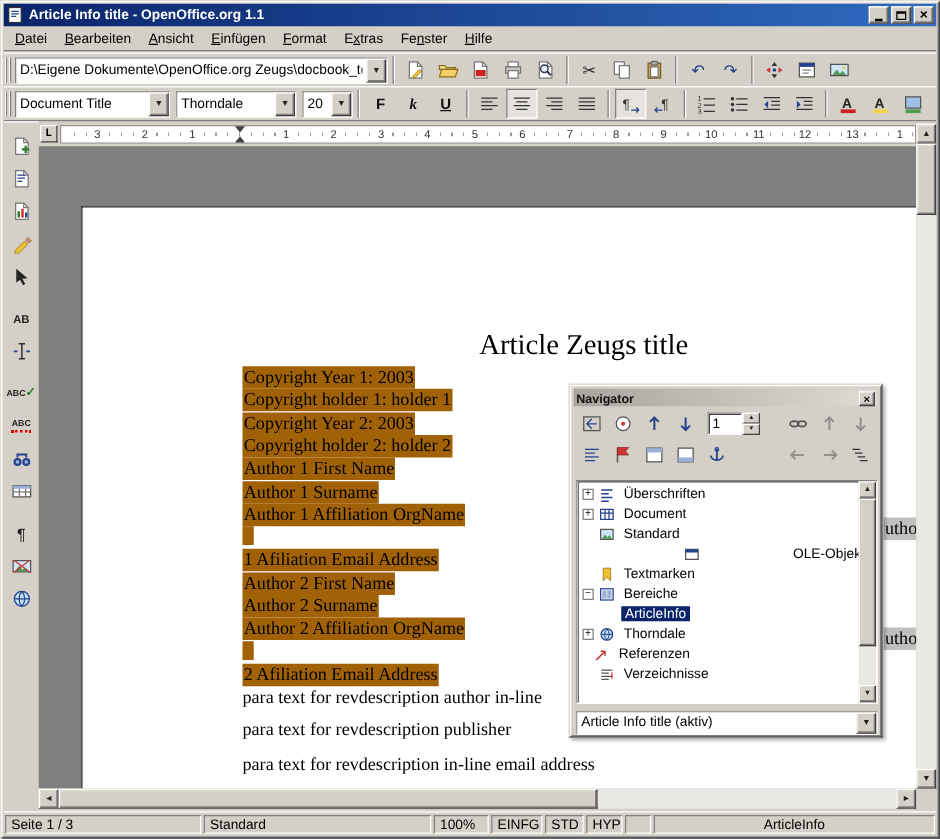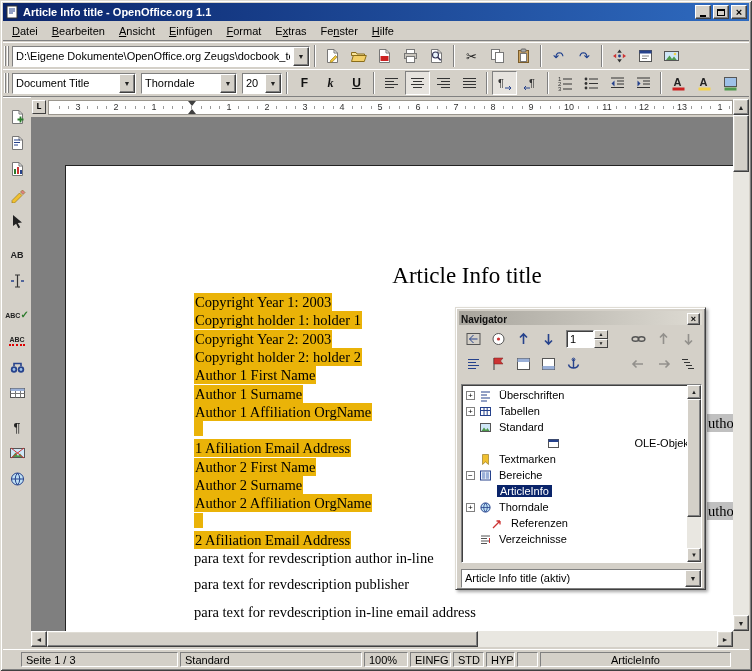--- a/index.html
+++ b/index.html
@@ -70,39 +70,39 @@
     border-color:#fff #404040 #404040 #fff;font:bold 9px "Liberation Mono",monospace;display:flex;align-items:center;justify-content:center;}
   .ind-top{position:absolute;left:157px;top:2px;width:0;height:0;border-left:4px solid transparent;border-right:4px solid transparent;border-top:5px solid #404040;}
   .ind-bot{position:absolute;left:157px;bottom:2px;width:0;height:0;border-left:4px solid transparent;border-right:4px solid transparent;border-bottom:5px solid #404040;}
 
   
   #workspace{position:absolute;left:31px;top:117px;width:702px;height:514px;background:#7f7f7f;overflow:hidden;}
   #page{position:absolute;left:34px;top:48px;right:-2px;bottom:-2px;background:#fff;border-left:1px solid #222;border-top:1px solid #222;}
   .doc-title{position:absolute;left:128px;top:97px;width:546px;text-align:center;
     font:400 23px "Liberation Serif",serif;color:#000;white-space:nowrap;}
   .dline{position:absolute;left:128px;font:14.5px/18px "Liberation Serif",serif;color:#000;white-space:pre;}
-  .dline.fld{background:#eab308;padding:0 1px;}
+  .dline.fld{background:#a16207;padding:0 1px;}
   .dline.stub{width:9px;height:15px;}
   .dfrag{position:absolute;left:641px;font:14.5px/18px "Liberation Serif",serif;background:#c0c0c0;padding:0 1px;white-space:pre;}
 
   
   #vscroll{position:absolute;right:3px;top:99px;width:16px;height:532px;background:#e9e7e1;}
   #hscroll{position:absolute;left:31px;top:631px;width:702px;height:16px;background:#e9e7e1;}
   .sbtn{position:absolute;width:16px;height:16px;background:#d4d0c8;border:1px solid;border-color:#fff #404040 #404040 #fff;
     box-shadow:inset -1px -1px 0 #808080,inset 1px 1px 0 #dfdcd4;display:flex;align-items:center;justify-content:center;
     font-size:7px;color:#222;padding:0;}
   .vthumb{position:absolute;left:0;top:16px;width:16px;height:57px;background:#d4d0c8;border:1px solid;
     border-color:#fff #404040 #404040 #fff;box-shadow:inset -1px -1px 0 #808080,inset 1px 1px 0 #dfdcd4;}
   .hthumb{position:absolute;top:0;left:16px;width:431px;height:16px;background:#d4d0c8;border:1px solid;
     border-color:#fff #404040 #404040 #fff;box-shadow:inset -1px -1px 0 #808080,inset 1px 1px 0 #dfdcd4;}
   #corner{position:absolute;right:3px;top:631px;width:16px;height:16px;background:#d4d0c8;}
 
   
   #statusbar{position:absolute;left:3px;right:3px;bottom:3px;height:19px;display:flex;align-items:center;gap:2px;
-    padding:0 18px;font:11px "Liberation Sans",sans-serif;border-top:1px solid #fff;}
+    padding:0 1px;font:11px "Liberation Sans",sans-serif;border-top:1px solid #fff;}
   .sbpanel{height:15px;line-height:14px;padding:0 4px;border:1px solid;border-color:#808080 #fff #fff #808080;
     white-space:nowrap;overflow:hidden;flex:none;}
   .sbpanel.grow{flex:1;}
   .sbpanel.center{text-align:center;}
 
   
   #navigator{position:absolute;left:455px;top:307px;width:251px;height:283px;background:#d4d0c8;z-index:40;
     border:1px solid;border-color:#dfdcd4 #404040 #404040 #dfdcd4;box-shadow:inset 1px 1px 0 #fff,inset -1px -1px 0 #808080,2px 2px 3px rgba(0,0,0,.35);}
   .nav-title{position:absolute;left:3px;top:3px;right:3px;height:14px;
     background:linear-gradient(90deg,#a8a59d,#dedbd3);display:flex;align-items:flex-end;padding:0 2px;}
@@ -560,21 +560,21 @@
     <span class="tabbox">
         <span>L</span>
       </span>
     <span id="ruler-labels"><span class="rlab" style="left: 47px;">3</span><span class="rlab" style="left: 85px;">2</span><span class="rlab" style="left: 123px;">1</span><span class="rlab" style="left: 198px;">1</span><span class="rlab" style="left: 236px;">2</span><span class="rlab" style="left: 274px;">3</span><span class="rlab" style="left: 311px;">4</span><span class="rlab" style="left: 349px;">5</span><span class="rlab" style="left: 387px;">6</span><span class="rlab" style="left: 425px;">7</span><span class="rlab" style="left: 462px;">8</span><span class="rlab" style="left: 500px;">9</span><span class="rlab" style="left: 538px;">10</span><span class="rlab" style="left: 576px;">11</span><span class="rlab" style="left: 613px;">12</span><span class="rlab" style="left: 651px;">13</span><span class="rlab" style="left: 689px;">1</span></span>
     <span class="ind-top"></span>
     <span class="ind-bot"></span>
   </div>
 
   <div id="workspace">
     <div id="page">
-      <div class="doc-title">Article Info title</div>
+      <div class="doc-title">Article Zeugs title</div>
       <span id="doc-lines"><div class="dline fld" style="top: 127px;">Copyright Year 1: 2003</div><div class="dline fld" style="top: 145px;">Copyright holder 1: holder 1</div><div class="dline fld" style="top: 164px;">Copyright Year 2: 2003</div><div class="dline fld" style="top: 182px;">Copyright holder 2: holder 2</div><div class="dline fld" style="top: 200px;">Author 1 First Name</div><div class="dline fld" style="top: 219px;">Author 1 Surname</div><div class="dline fld" style="top: 237px;">Author 1 Affiliation OrgName</div><div class="dline fld stub" style="top: 255px;"></div><div class="dline fld" style="top: 273px;">1 Afiliation Email Address</div><div class="dline fld" style="top: 292px;">Author 2 First Name</div><div class="dline fld" style="top: 310px;">Author 2 Surname</div><div class="dline fld" style="top: 328px;">Author 2 Affiliation OrgName</div><div class="dline fld stub" style="top: 347px;"></div><div class="dline fld" style="top: 365px;">2 Afiliation Email Address</div><div class="dline para" style="top: 383px;">para text for revdescription author in-line</div><div class="dline para" style="top: 409px;">para text for revdescription publisher</div><div class="dline para" style="top: 437px;">para text for revdescription in-line email address</div></span>
       <span id="doc-frags"><div class="dfrag" style="top: 248px;">utho</div><div class="dfrag" style="top: 336px;">utho</div></span>
     </div>
   </div>
 
   <div id="navigator">
     <div class="nav-title">
       <span class="nav-title-text">Navigator</span>
       <button class="nav-close">
           <span>×</span>
@@ -727,21 +727,21 @@
             <span class="tlabel">Überschriften</span>
           </div>
           <div class="trow" style="padding-left: 4px;">
             <span class="exp">+</span>
             <span class="ticon">
               <svg width="13" height="13" viewBox="0 0 13 13" aria-hidden="true">
                 <rect x="1.5" y="2.5" width="10" height="8" fill="#fff" stroke="#26428c"></rect>
                 <path d="M1.5 5.5h10M5 2.5v8M8.2 2.5v8" stroke="#26428c"></path>
               </svg>
             </span>
-            <span class="tlabel">Tabellen</span>
+            <span class="tlabel">Document</span>
           </div>
           <div class="trow" style="padding-left: 4px;">
             <span class="expsp"></span>
             <span class="ticon">
               <svg width="13" height="13" viewBox="0 0 13 13" aria-hidden="true">
                 <rect x="1.5" y="2.5" width="10" height="8" fill="#cfe6f7" stroke="#555"></rect>
                 <path d="M2.5 10l2.5-3.5 2 2.5 1.5-2 2 3z" fill="#4e9a4e"></path>
               </svg>
             </span>
             <span class="tlabel">Standard</span>
@@ -783,21 +783,21 @@
           <div class="trow" style="padding-left: 4px;">
             <span class="exp">+</span>
             <span class="ticon">
               <svg width="13" height="13" viewBox="0 0 13 13" aria-hidden="true">
                 <circle cx="6.5" cy="6.5" r="4.6" fill="#bfe0f5" stroke="#26428c"></circle>
                 <path d="M2 6.5h9M6.5 2a6.5 6.5 0 010 9M6.5 2a6.5 6.5 0 000 9" fill="none" stroke="#26428c" stroke-width="0.8"></path>
               </svg>
             </span>
             <span class="tlabel">Thorndale</span>
           </div>
-          <div class="trow" style="padding-left: 16px;">
+          <div class="trow" style="padding-left: 0;">
             <span class="expsp"></span>
             <span class="ticon">
               <svg width="13" height="13" viewBox="0 0 13 13" aria-hidden="true">
                 <path d="M2 11l7-7M9 4H5.5M9 4v3.5" fill="none" stroke="#c33" stroke-width="1.3"></path>
               </svg>
             </span>
             <span class="tlabel">Referenzen</span>
           </div>
           <div class="trow" style="padding-left: 4px;">
             <span class="expsp"></span>

